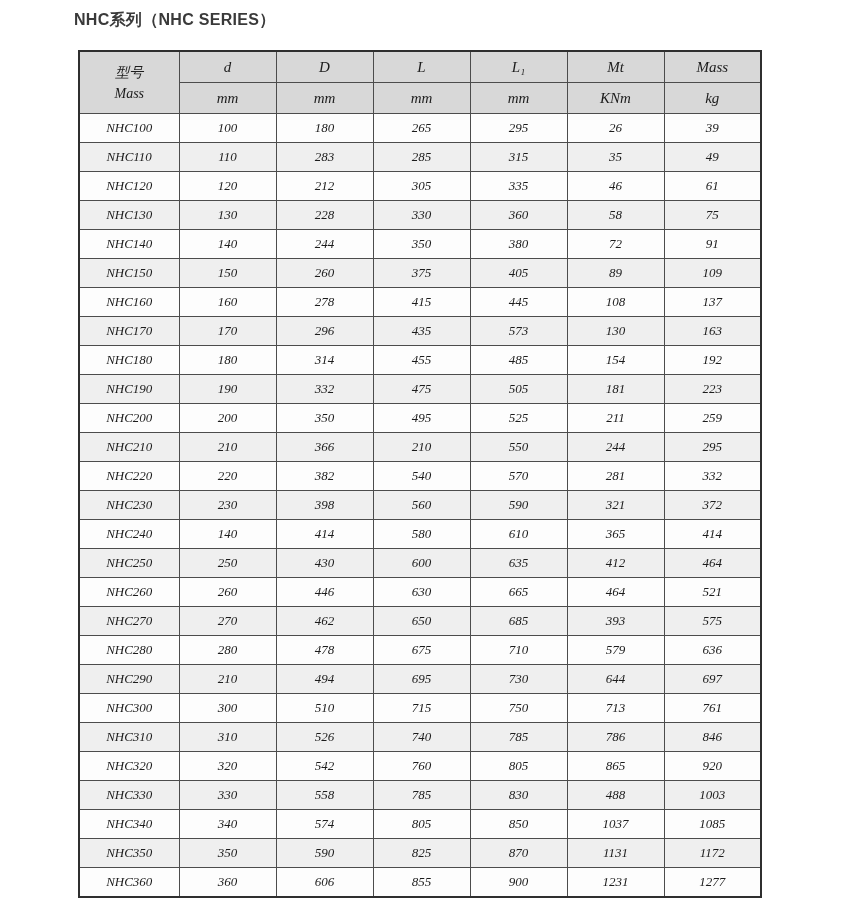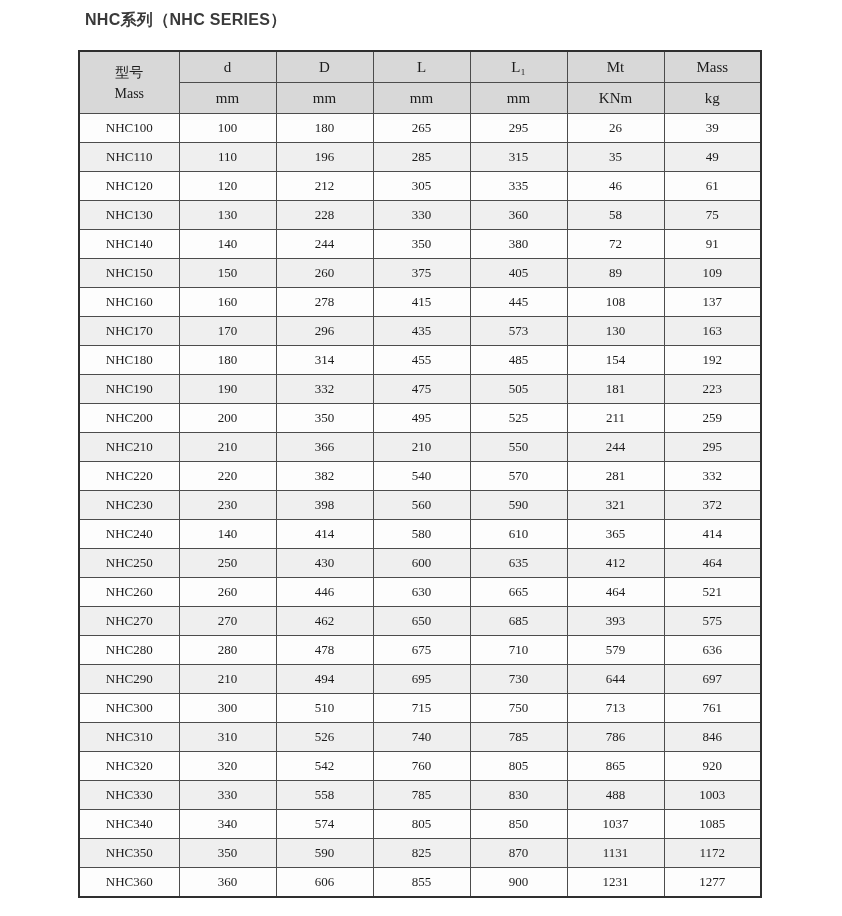--- a/index.html
+++ b/index.html
@@ -6,27 +6,27 @@
   body {
     width: 842px; height: 916px; position: relative;
     font-family: "Liberation Serif", serif; color: #1c1c1c;
     overflow: hidden;
   }
   .page-title {
     position: absolute; left: 74px; top: 10px;
     font-family: "Liberation Sans", sans-serif;
     font-weight: bold; font-size: 16px; color: #3a3a3a;
     letter-spacing: 0.3px;
-    margin-left: 11px;
   }
   table.spec {
     position: absolute; left: 78px; top: 50px;
     border-collapse: collapse; table-layout: fixed;
     width: 684px; background: #a16207;
     border: 2px solid #2f2f2f;
+    font-style: italic;
   }
   col.model-col { width: 100px; }
   col.val-col   { width: 97px; }
   th, td {
     border: 1px solid #4c4c4c;
     text-align: center; vertical-align: middle;
     padding: 0; font-weight: normal;
   }
   thead th { background: #d8d8d8; font-size: 15px; height: 30px; }
   th.model-th { font-size: 14px; line-height: 1.5; }
@@ -76,21 +76,21 @@
         <td>100</td>
         <td>180</td>
         <td>265</td>
         <td>295</td>
         <td>26</td>
         <td>39</td>
       </tr>
       <tr class="alt">
         <td>NHC110</td>
         <td>110</td>
-        <td>196</td>
+        <td>283</td>
         <td>285</td>
         <td>315</td>
         <td>35</td>
         <td>49</td>
       </tr>
       <tr>
         <td>NHC120</td>
         <td>120</td>
         <td>212</td>
         <td>305</td>

